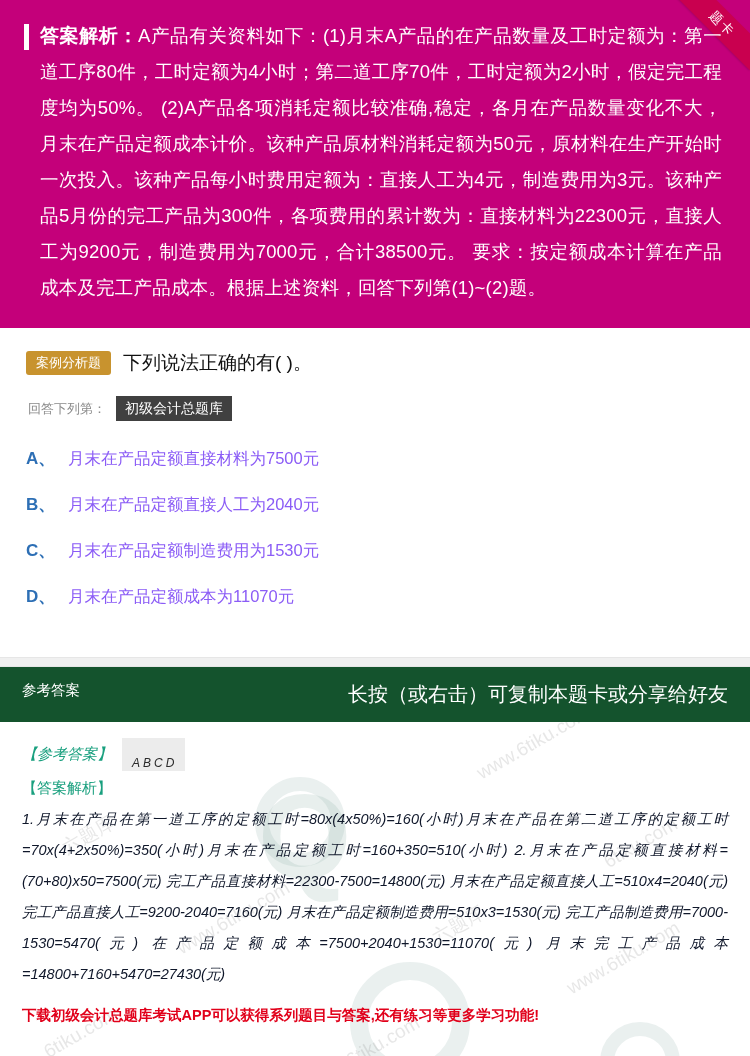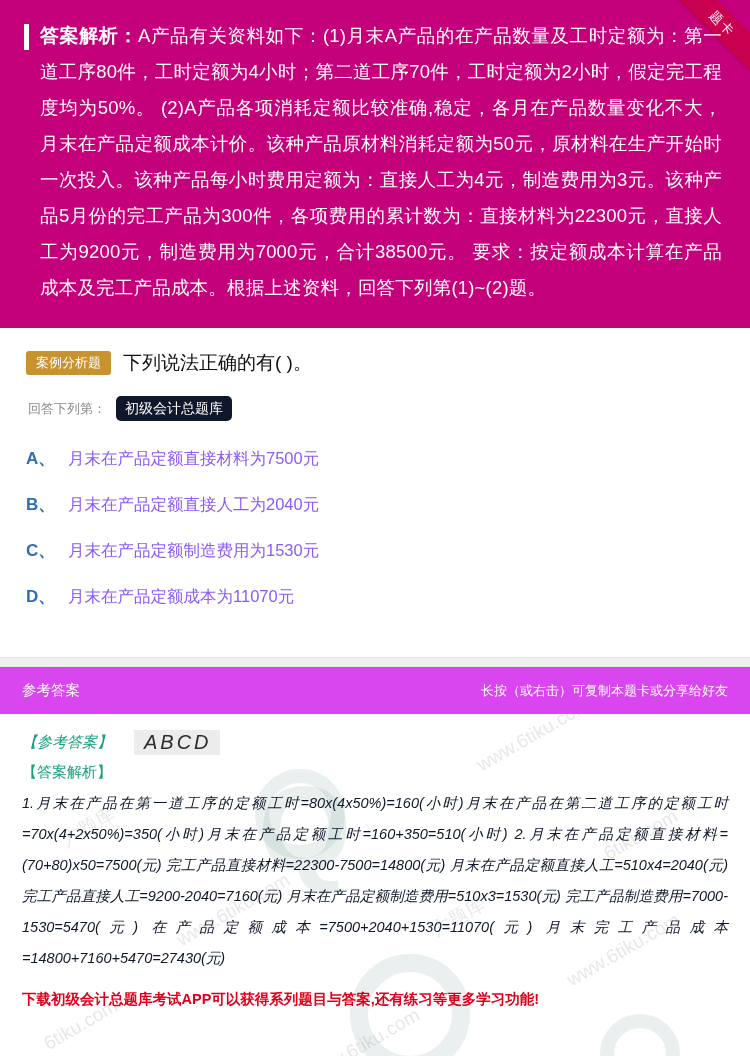--- a/index.html
+++ b/index.html
@@ -97,25 +97,25 @@
     align-items: center;
     gap: 10px;
     margin-top: 20px;
     padding-left: 2px;
   }
   .bank-label {
     font-size: 13px;
     color: #8a8a8a;
   }
   .bank-tag {
-    background: #0f172a;
+    background: #404040;
     color: #fff;
     font-size: 14px;
     padding: 5px 9px;
-    border-radius: 5px;
+    border-radius: 0;
     line-height: 1.1;
   }
 
   
   .options {
     padding: 18px 26px 26px 26px;
   }
   .opt {
     display: flex;
     align-items: baseline;
@@ -135,30 +135,30 @@
 
   .divider {
     height: 10px;
     background: #f0f0f0;
     border-top: 1px solid #e6e6e6;
     border-bottom: 1px solid #e6e6e6;
   }
 
   
   .ans-header {
-    background: #d946ef;
+    background: #14532d;
     color: #ffffff;
     display: flex;
-    align-items: flex-end;
+    align-items: flex-start;
     justify-content: space-between;
     padding: 14px 22px;
     font-size: 14px;
   }
   .ans-header .left { font-size: 14.5px; }
-  .ans-header .right { font-size: 13px; }
+  .ans-header .right { font-size: 20px; }
 
   
   .ans-body {
     position: relative;
     padding: 16px 22px 10px 22px;
     background: #ffffff;
     overflow: hidden;
     min-height: 380px;
   }
   .wm {
@@ -191,24 +191,24 @@
     font-size: 15px;
     margin: 0 0 8px 0;
     display: flex;
     align-items: center;
     gap: 2px;
     font-style: italic;
   }
   .ans-key .val {
     color: #2b2b2b;
     letter-spacing: 3px;
-    font-size: 20px;
+    font-size: 12px;
     background: rgba(200,200,200,0.35);
-    padding: 1px 8px 1px 10px;
-    margin-left: 20px;
+    padding: 18px 8px 1px 10px;
+    margin-left: 8px;
   }
   .ans-exp-title {
     color: #1aa07f;
     font-size: 15px;
     margin: 4px 0 6px 0;
   }
   .ans-exp {
     font-size: 14.5px;
     line-height: 31px;
     color: #0f172a;

